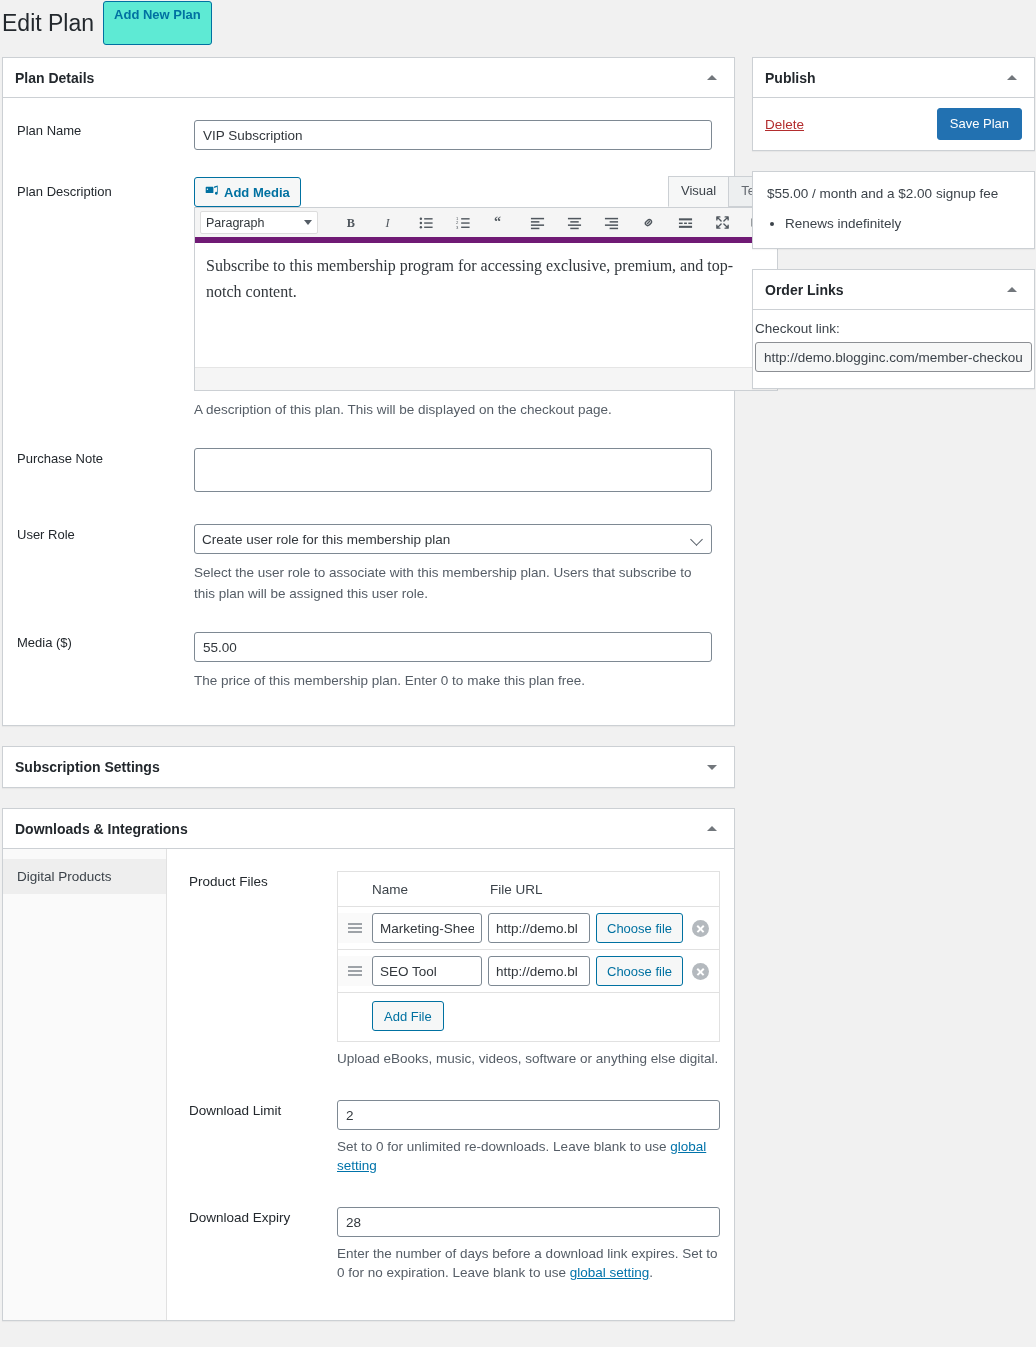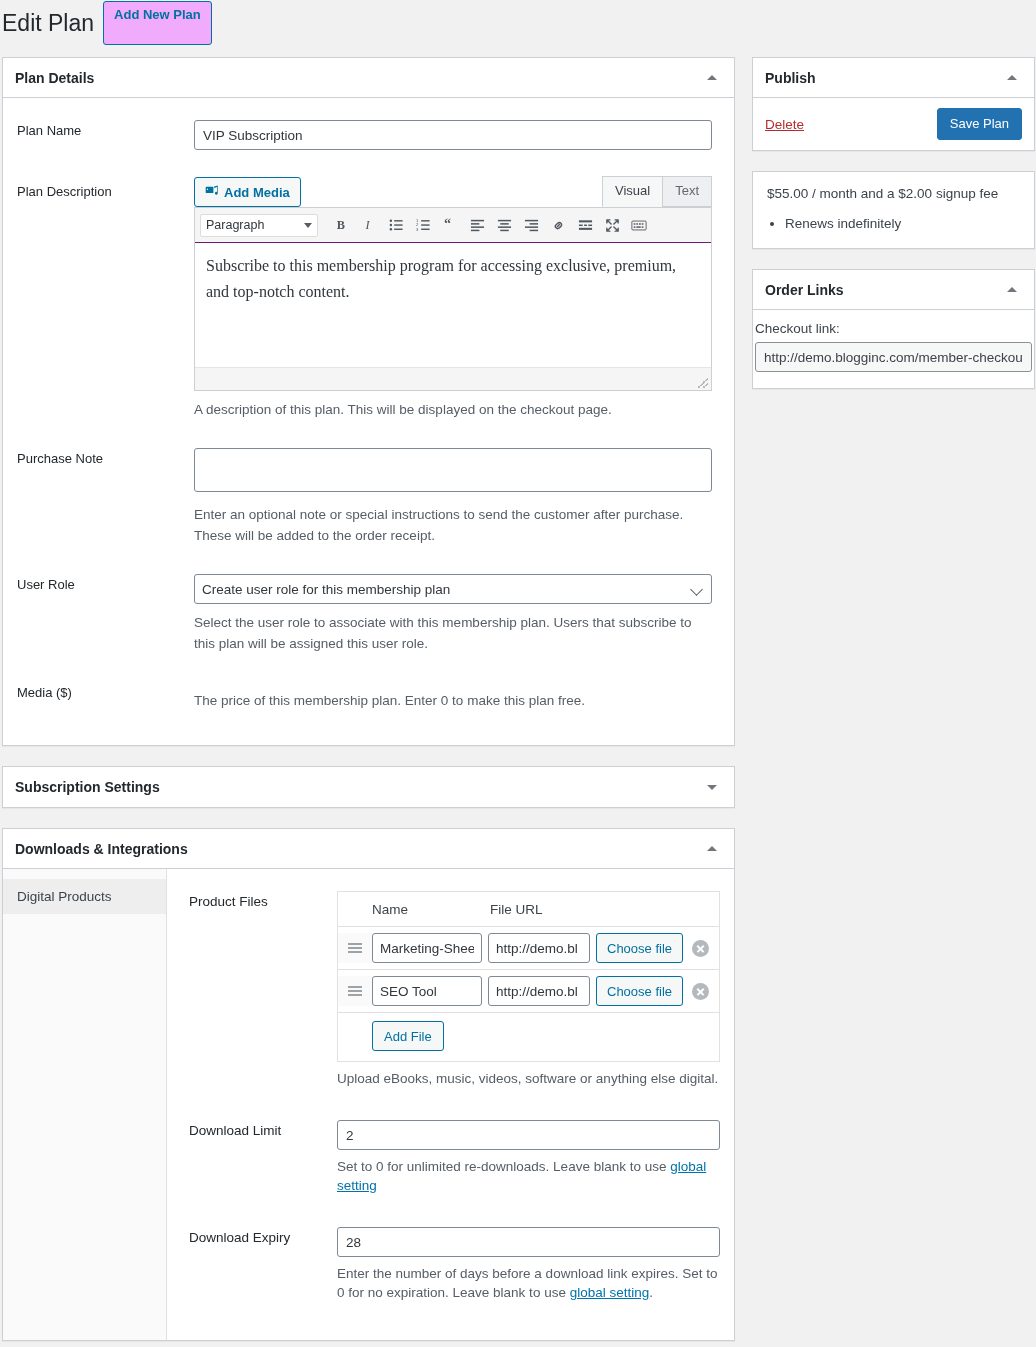--- a/index.html
+++ b/index.html
@@ -20,21 +20,21 @@
   }
   .page-title {
     font-size: 23px; font-weight: 400; color: #23282d; line-height: 29px;
     padding-right: 9px;
   }
   .btn-addnew {
     display: inline-block;
     font-size: 13px; line-height: 26px; height: 44px;
     padding: 0 10px; color: #0071a1;
     border: 1px solid #0071a1; border-radius: 3px;
-    background: #f0abfc; font-weight: 600; cursor: pointer;
+    background: #5eead4; font-weight: 600; cursor: pointer;
     white-space: nowrap;
   }
 
   
   .col-main { position: absolute; left: 2px; top: 57px; width: 733px; }
   .col-side { position: absolute; left: 752px; top: 57px; width: 283px; }
 
   
   .postbox {
     background: #fff; border: 1px solid #ccd0d4;
@@ -108,22 +108,22 @@
   }
   .ed-tabs { display: flex; align-items: flex-end; }
   .ed-tab {
     font-size: 13px; padding: 5px 12px 6px; cursor: pointer;
     border: 1px solid #ccd0d4; background: #edeff0; color: #646970;
     margin-left: -1px; line-height: 18px;
   }
   .ed-tab.active { background: #f6f7f7; border-bottom-color: #f6f7f7; color: #3c434a; }
   .ed-frame { border: 1px solid #ccd0d4; background:#fff; }
   .ed-toolbar {
-    background: #f5f5f5; border-bottom: 1px solid #701a75;
-    display: flex; align-items: center; gap: 1px; padding: 6px 5px; height: 35px; text-decoration: underline;
+    background: #f5f5f5; border-bottom: 6px solid #701a75;
+    display: flex; align-items: center; gap: 11px; padding: 6px 5px; height: 35px; text-decoration: underline;
   }
   .fmt-select {
     width: 118px; height: 23px; font-size: 12.5px;
     border: 1px solid #ddd; border-radius: 2px; background: #fff; color: #32373c;
     padding: 0 18px 0 5px; -webkit-appearance: none; appearance: none; outline: none;
     font-family: "Liberation Sans", sans-serif;
   }
   .fmt-wrap { position: relative; margin-right: 10px; }
   .fmt-arrow {
     position: absolute; right: 6px; top: 9px;
@@ -398,40 +398,40 @@
             </div>
 
             <div class="help">A description of this plan. This will be displayed on the checkout page.</div>
           </div>
         </div>
 
         <div class="field-row" style="padding-top:28px;">
           <div class="field-label">Purchase Note</div>
           <div class="field-ctrl">
             <textarea class="txt-area" style=""></textarea>
-            <div class="help">Enter an optional note or special instructions to send the customer after purchase. These will be added to the order receipt.</div>
           </div>
         </div>
 
         <div class="field-row" style="padding-top:28px;">
           <div class="field-label">User Role</div>
           <div class="field-ctrl">
             <div class="sel-wrap">
               <select class="sel">
                 <option>Create user role for this membership plan</option>
               </select>
               <span class="sel-arrow"></span>
             </div>
             <div class="help">Select the user role to associate with this membership plan. Users that subscribe to this plan will be assigned this user role.</div>
           </div>
         </div>
 
         <div class="field-row" style="padding-top:28px; padding-bottom:34px;">
           <div class="field-label">Media ($)</div>
           <div class="field-ctrl">
+            <input class="txt-input" type="text" value="55.00" style="">
             <div class="help">The price of this membership plan. Enter 0 to make this plan free.</div>
           </div>
         </div>
 
       </div>
     </div>
 
     <div class="postbox">
       <div class="pb-head noborder">
         <span class="pb-title">Subscription Settings</span>

